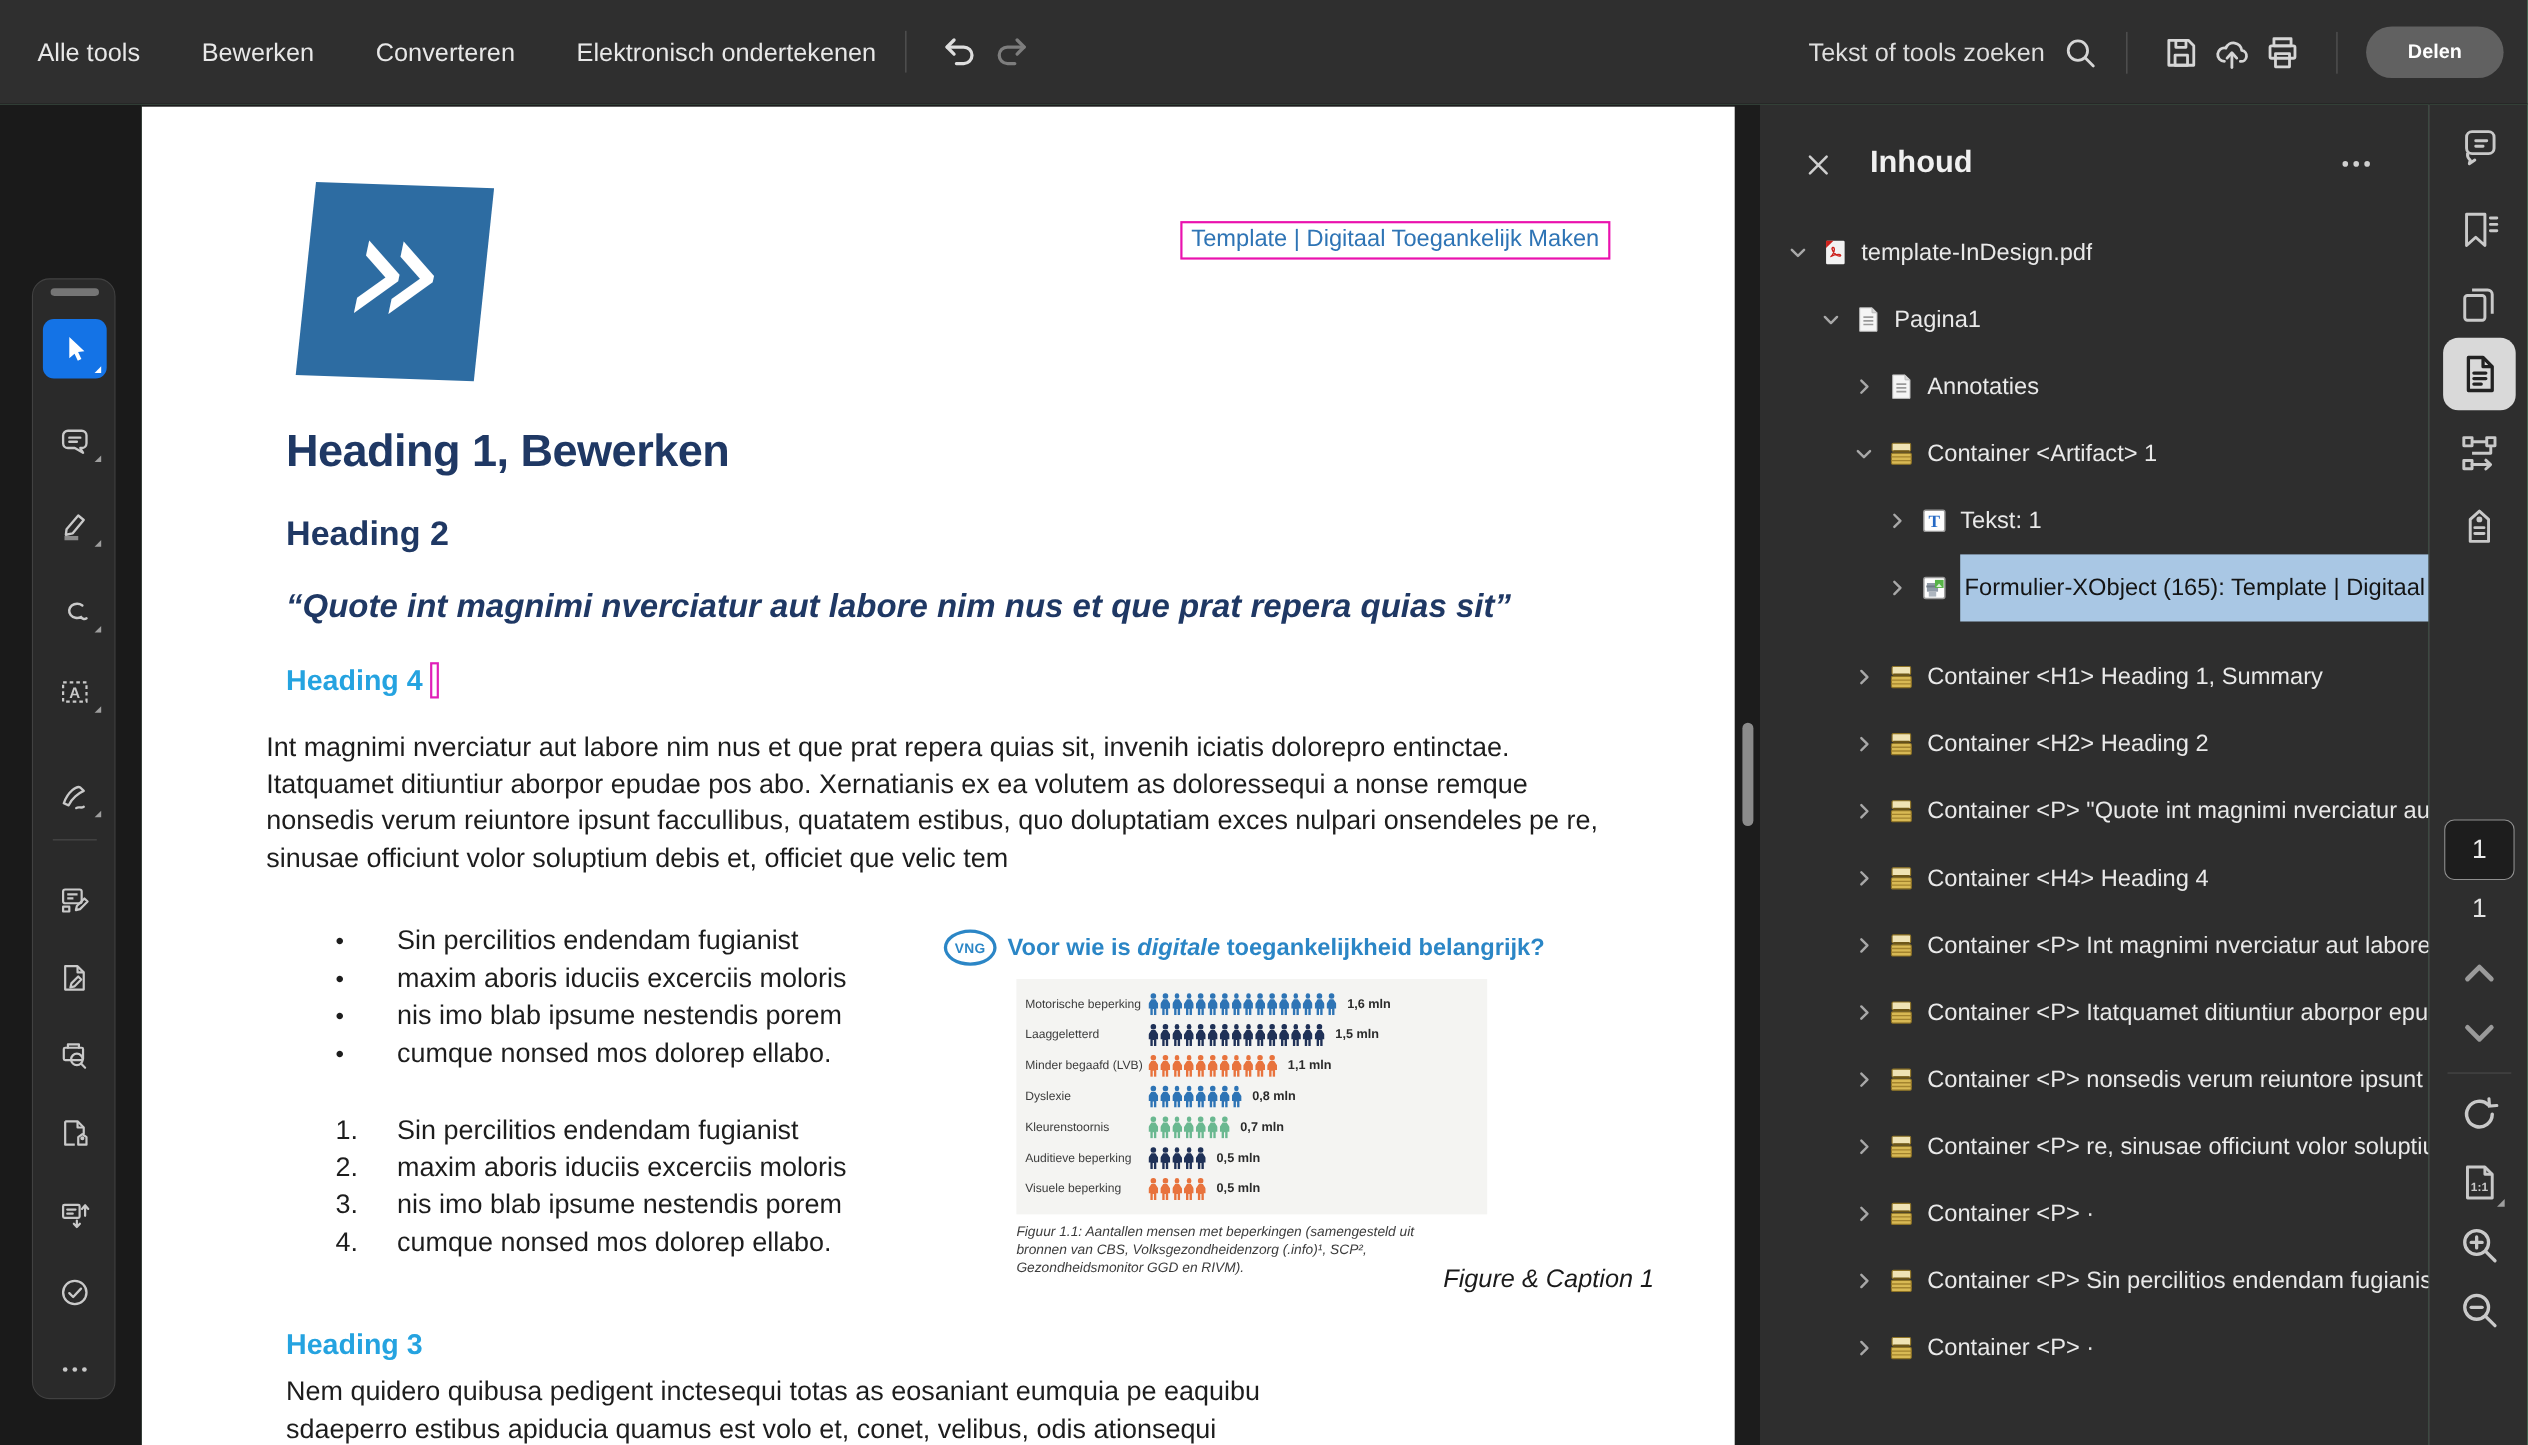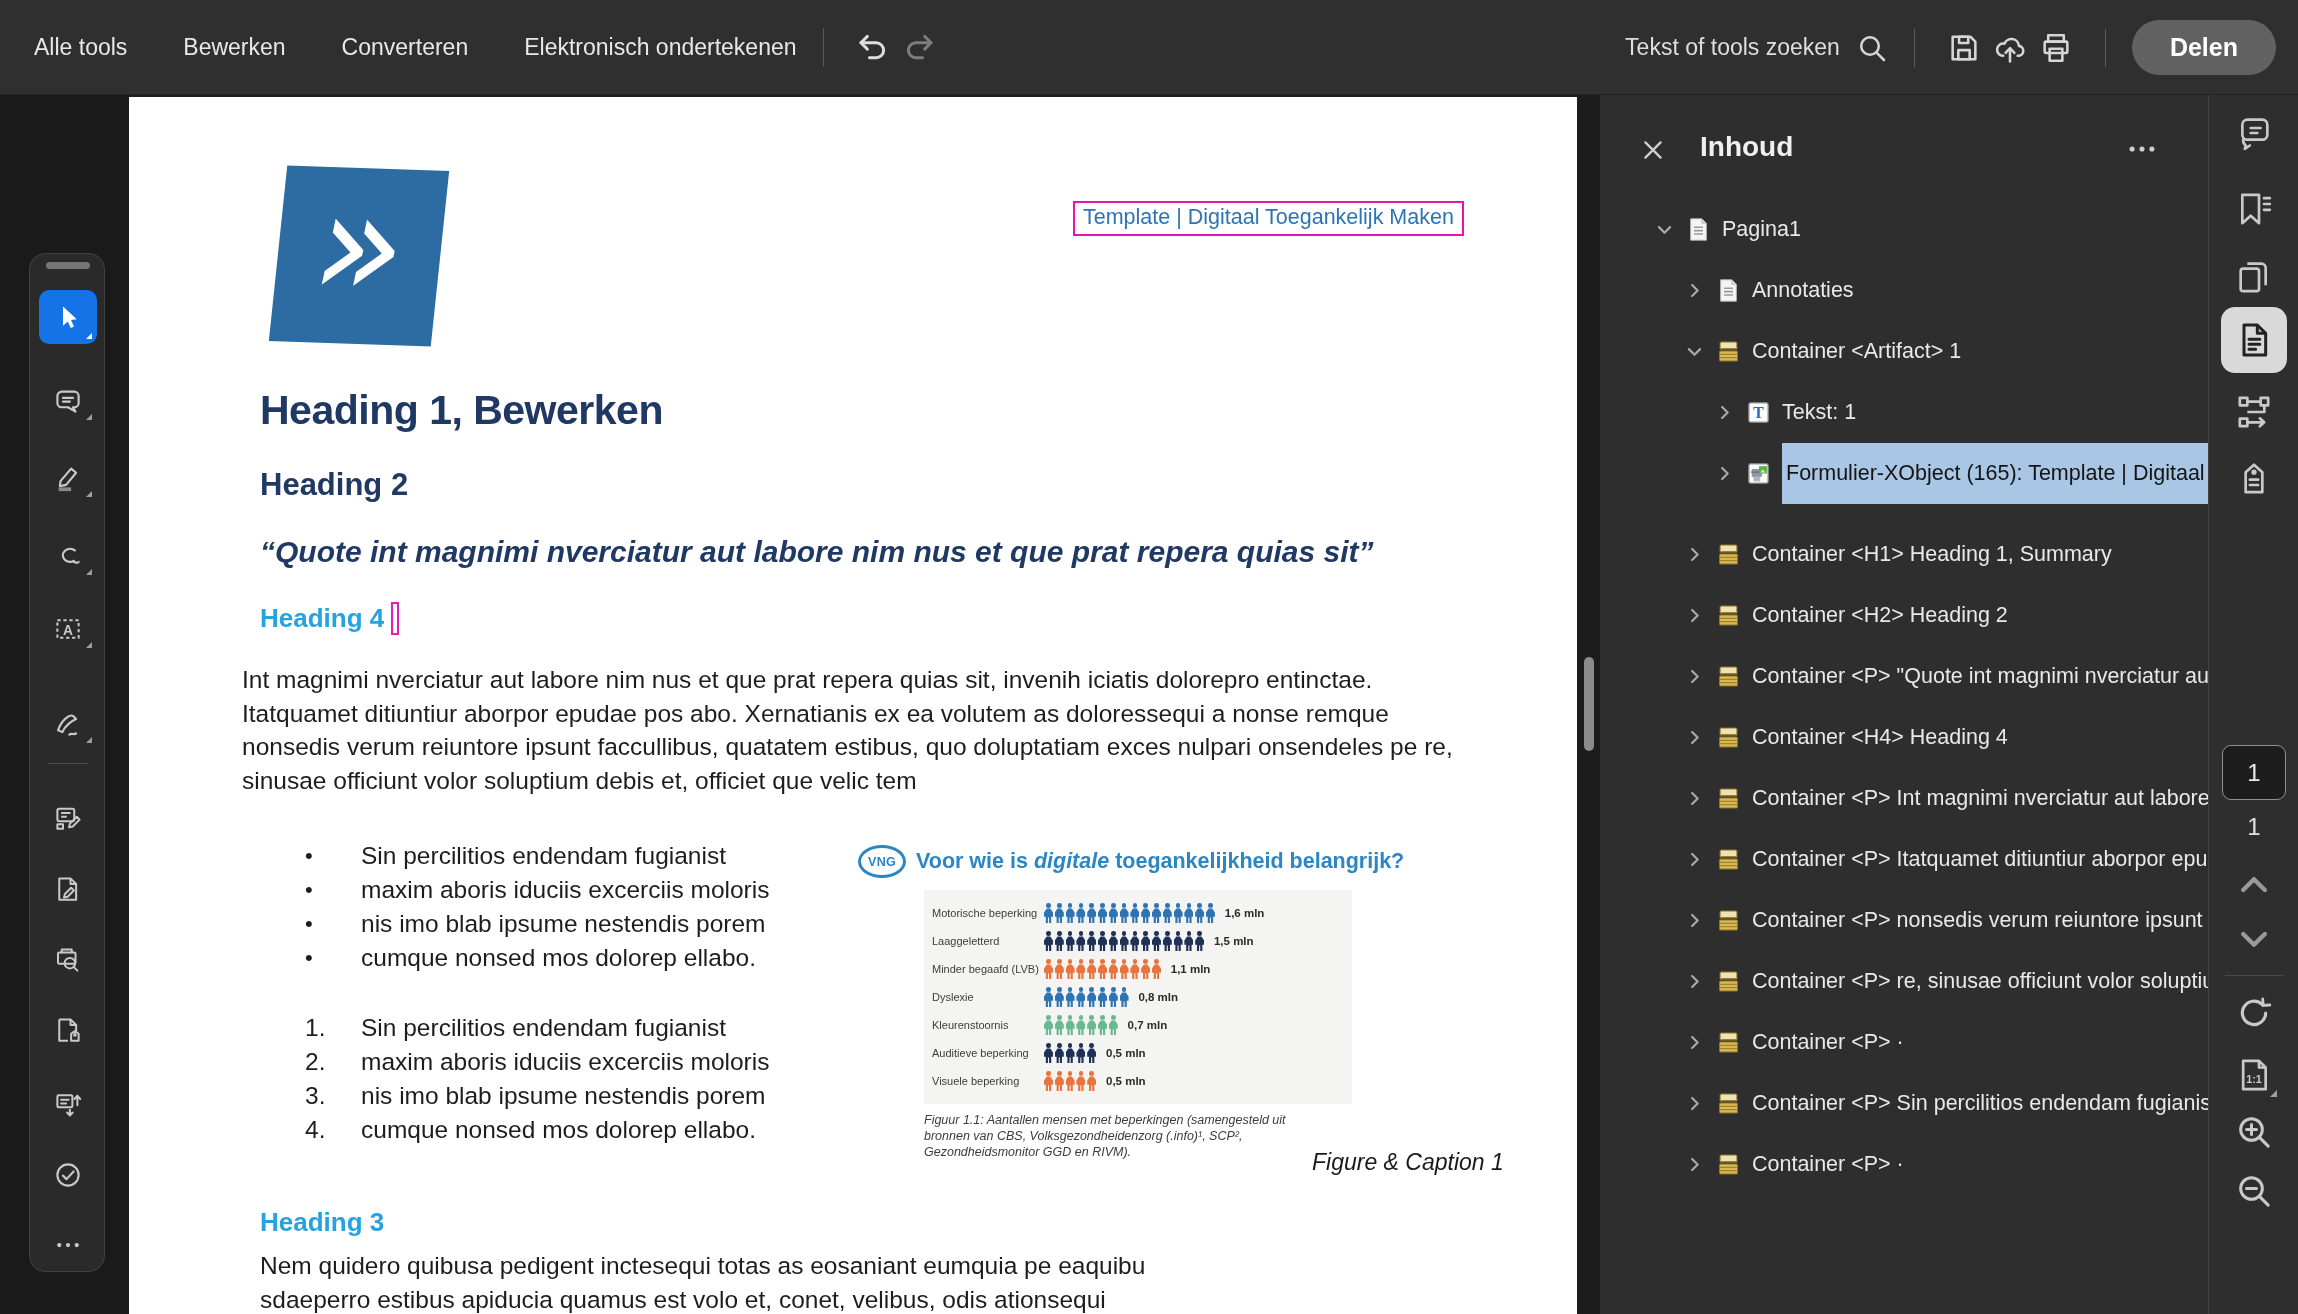--- a/index.html
+++ b/index.html
@@ -10,21 +10,21 @@
   
   .topbar { position:absolute; left:0; top:0; width:2298px; height:95px; background:#2f2f2f; display:flex; align-items:center; border-bottom:1px solid #232323; z-index:30; }
   .menus { display:flex; align-items:center; gap:56px; margin-left:34px; }
   .menus span { color:#e8e8e8; font-size:23px; cursor:default; white-space:nowrap; }
   .tb-sep { width:1px; height:38px; background:#5a5a5a; margin:0 26px; }
   .tb-btn { width:46px; height:46px; display:flex; align-items:center; justify-content:center; background:none; border:none; }
   .tb-btn svg { width:34px; height:34px; }
   .tb-right { position:absolute; right:22px; top:0; height:95px; display:flex; align-items:center; }
   .search-box { display:flex; align-items:center; gap:16px; }
   .search-box .search-text { color:#dedede; font-size:23px; white-space:nowrap; }
-  .delen-btn { background:#616161; color:#fff; font-size:25px; font-weight:700; border:none; border-radius:28px; padding:13px 38px; font-family:inherit;text-align:center; }
+  .delen-btn { background:#616161; color:#fff; font-size:18px; font-weight:700; border:none; border-radius:28px; padding:13px 38px; font-family:inherit;text-align:center; }
 
   
   .leftrail { position:absolute; left:0; top:95px; width:129px; height:1219px; background:#1a1a1a; }
   .palette { position:absolute; left:29px; top:158px; width:76px; height:1019px; background:#2a2a2a; border:1px solid #414141; border-radius:16px; }
   .palette .handle { position:absolute; left:16px; top:8px; width:44px; height:7px; border-radius:4px; background:#757575; }
   .tool { position:absolute; left:9px; width:58px; height:48px; display:flex; align-items:center; justify-content:center; background:none; border:none; border-radius:10px; }
   .tool svg { width:30px; height:30px; }
   .tool.active { background:#1473e6; height:54px; }
   .tool.flyout::after { content:""; position:absolute; right:5px; bottom:5px; width:0; height:0; border-style:solid; border-width:0 0 6px 6px; border-color:transparent transparent #9f9f9f transparent; }
   .tool.active.flyout::after { border-color:transparent transparent #ffffff transparent; }
@@ -454,20 +454,33 @@
       <div class="panel-title">Inhoud</div>
       <button class="panel-menu" aria-label="options">
         <svg viewBox="0 0 24 24" width="34" height="34">
             <circle cx="5" cy="12" r="1.8" fill="#cfcfcf"></circle>
             <circle cx="12" cy="12" r="1.8" fill="#cfcfcf"></circle>
             <circle cx="19" cy="12" r="1.8" fill="#cfcfcf"></circle>
           </svg>
       </button>
     </div>
     <div class="tree" id="tag-tree">
+        <div class="trow" style="padding-left: 22px;">
+          <span class="tchev down">
+            <svg viewBox="0 0 24 24" fill="none" stroke="#a8a8a8" stroke-width="2.8" stroke-linecap="round" stroke-linejoin="round">
+              <path d="M9 5 L16 12 L9 19"></path>
+            </svg>
+          </span>
+          <span class="ticon"><svg viewBox="0 0 24 24">
+              <rect x="4.5" y="2.5" width="15" height="19" rx="1" fill="#f2f2f2"></rect>
+              <path d="M4.5 2.5 h6 l-6 6 z" fill="#cc1f1a"></path>
+              <path d="M8 15.5 c1.3-.4 3.6-4.6 3.1-6.6 -.4-1.6-2.1-1-1.7.6 .5 2 3.3 5.2 5.7 5.5 1.8.2 1.5-1.4-.5-1.4 -2.2 0-5 1-6.6 1.9" stroke="#cc1f1a" stroke-width="1.1" fill="none"></path>
+            </svg></span>
+          <span class="tlabel">template-InDesign.pdf</span>
+        </div>
         <div class="trow" style="padding-left: 52px;">
           <span class="tchev down">
             <svg viewBox="0 0 24 24" fill="none" stroke="#a8a8a8" stroke-width="2.8" stroke-linecap="round" stroke-linejoin="round">
               <path d="M9 5 L16 12 L9 19"></path>
             </svg>
           </span>
           <span class="ticon"><svg viewBox="0 0 24 24">
               <path d="M5 2.5 h10 l4 4 v15 h-14 z" fill="#f5f5f5" stroke="#b9b9b9" stroke-width="0.8"></path>
               <path d="M15 2.5 v4 h4" fill="#d9d9d9" stroke="#b9b9b9" stroke-width="0.8"></path>
               <path d="M8 10 h8 M8 13 h8 M8 16 h8" stroke="#9a9a9a" stroke-width="1.4"></path>

